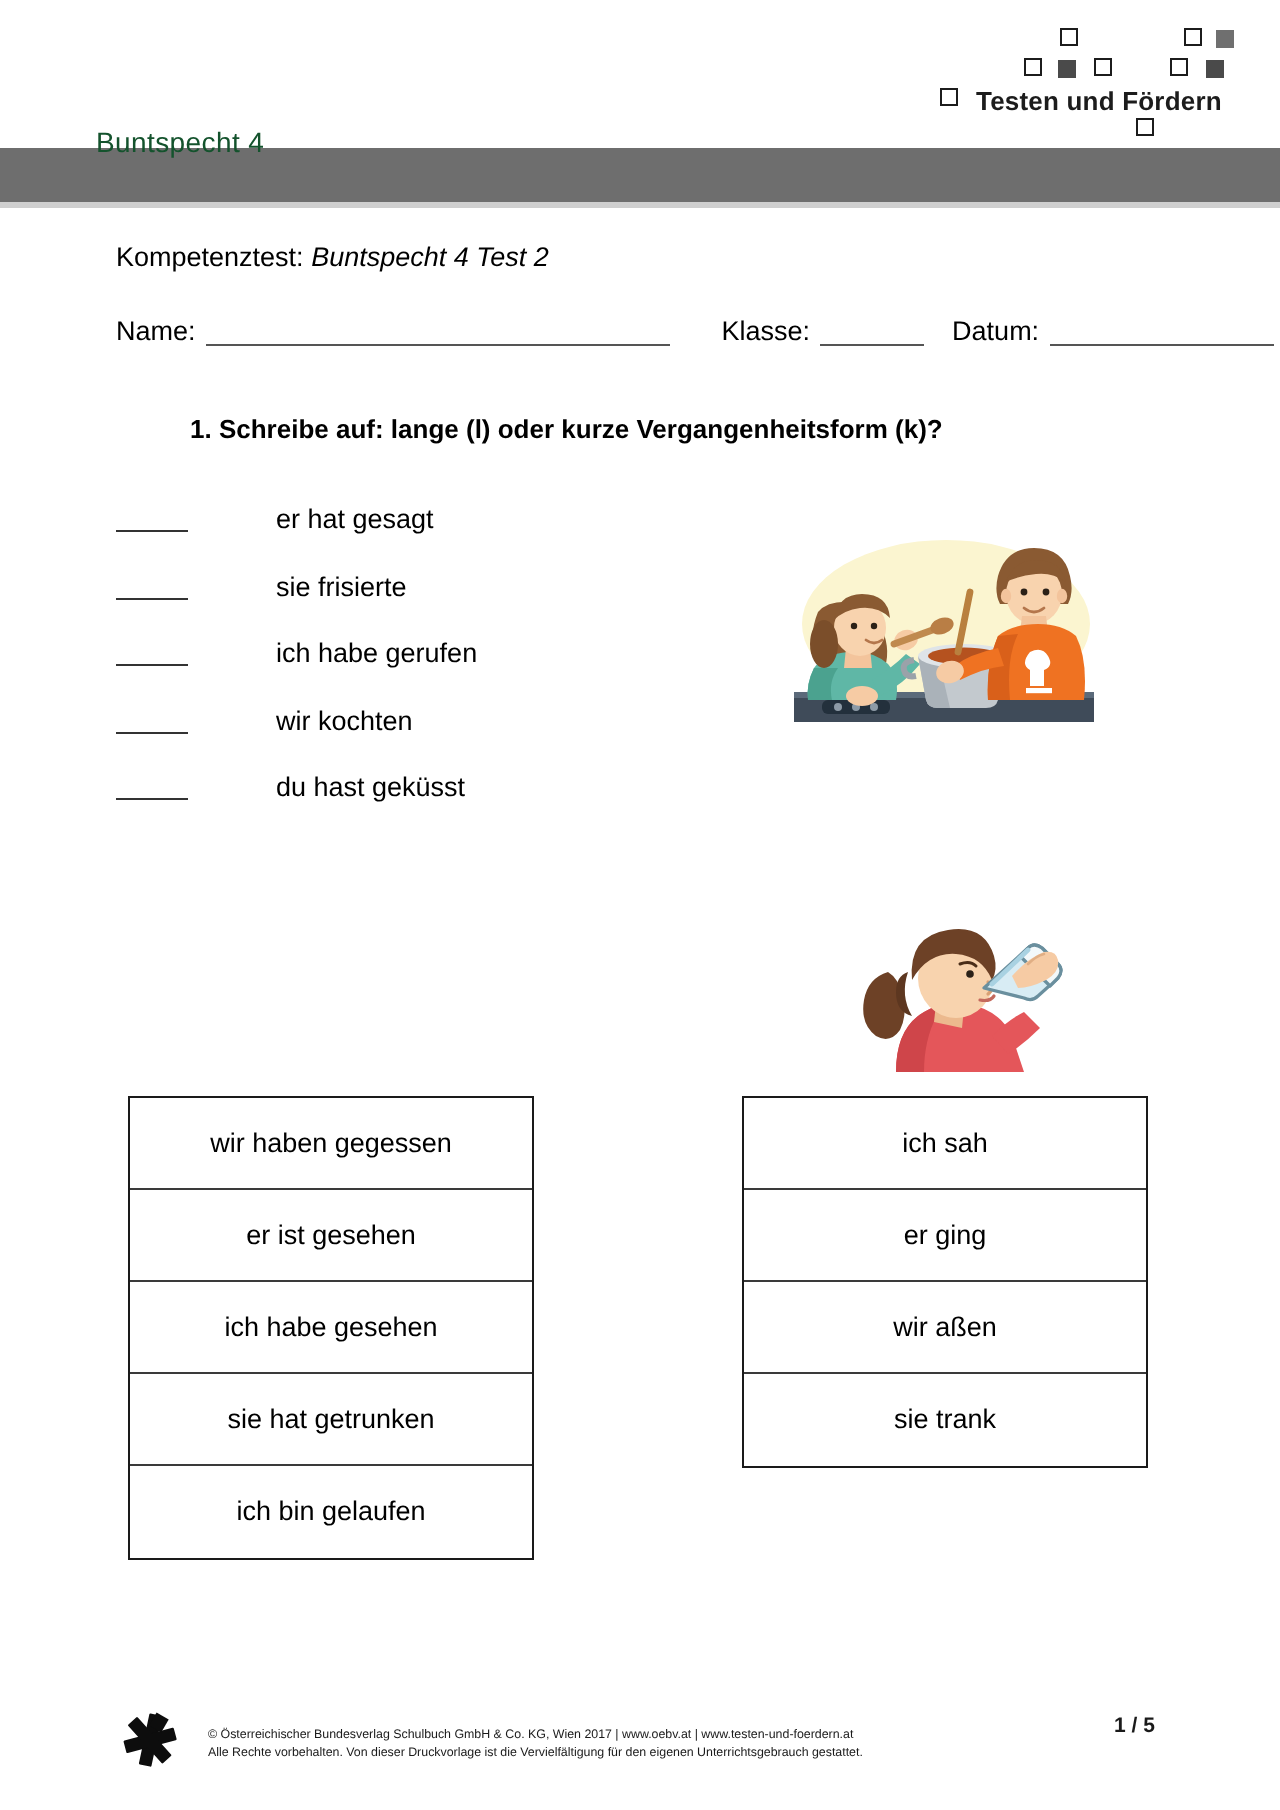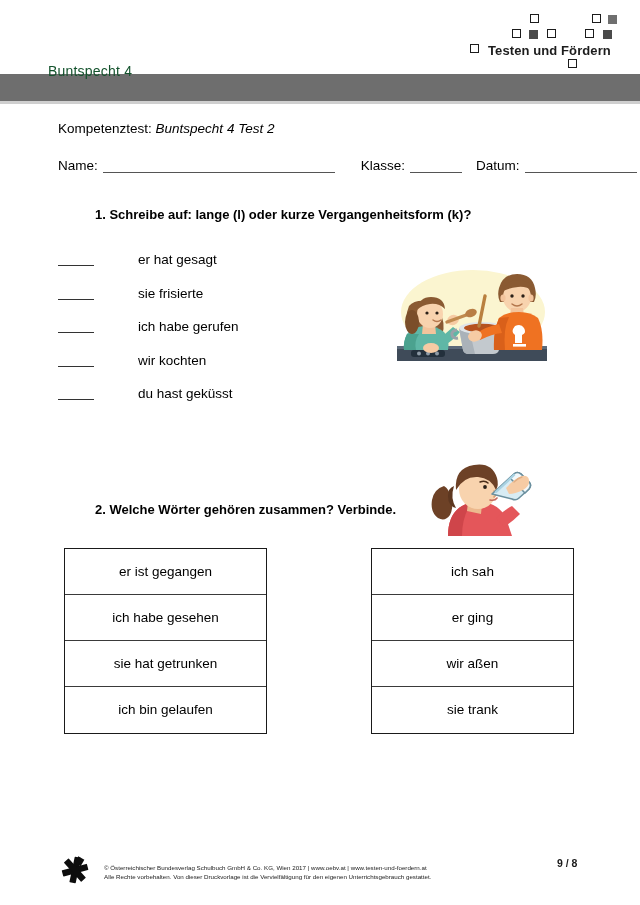--- a/index.html
+++ b/index.html
@@ -344,21 +344,20 @@
       <path d="M112 58 q-6 14 -5 32 l11 0 q-2 -21 4 -33z" fill="#d9601a"></path>
 
       <path d="M128 66 q6 -3 9 2 q3 5 -2 7 l0 8 l-7 0 l0 -8 q-5 -3 0 -9z" fill="#ffffff"></path>
       <rect x="126" y="84" width="13" height="2.6" fill="#ffffff"></rect>
 
       <path d="M112 64 q-14 3 -22 9 l3 7 q12 -6 22 -7z" fill="#ef7222"></path>
       <ellipse cx="88" cy="76" rx="7" ry="5.5" fill="#f6cba4" transform="rotate(-15 88 76)"></ellipse>
     </svg>
   </div>
 
-  <div id="q2-heading" class="q-heading">2. Welche Wörter gehören zusammen? Verbinde.</div>
 
   <div id="illu-drinking">
     <svg viewBox="0 0 108 80" width="108" height="80" xmlns="http://www.w3.org/2000/svg">
 
       <path d="M20 80 q0 -22 14 -30 q10 -6 22 -4 q16 3 22 16 l6 18z" fill="#e4565a"></path>
       <path d="M20 80 q0 -22 14 -30 q5 -3 10 -4 q-10 14 -10 34z" fill="#cf454a"></path>
       <path d="M68 62 q8 -8 16 -12 l8 8 q-8 8 -16 13z" fill="#e4565a"></path>
 
       <path d="M16 30 q-10 3 -12 14 q-2 12 6 18 q7 4 12 -3 q4 -8 1 -18 q-2 -8 -7 -11z" fill="#6d4126"></path>
 
@@ -378,21 +377,22 @@
       <path d="M64 38 l22 -20 q3 -3 7 0 l8 8 q3 3 0 7 l-10 9 q-3 3 -7 1z" fill="#d8ecf4" stroke="#6a8f9e" stroke-width="1.6" stroke-linejoin="round"></path>
       <path d="M86 18 q3 -3 7 0 l8 8 q3 3 0 7 l-4 4 l-15 -15z" fill="#f2f8fa" stroke="#6a8f9e" stroke-width="1.6" stroke-linejoin="round"></path>
       <path d="M68 36 l18 -17" stroke="#a9d2e2" stroke-width="2.4" fill="none" stroke-linecap="round"></path>
 
       <path d="M78 32 q8 -9 16 -12 q6 -1 7 4 q1 6 -6 10 q-8 4 -14 4z" fill="#f6cba4"></path>
       <path d="M86 26 q4 -4 8 -5" stroke="#e0ae84" stroke-width="1.3" fill="none" stroke-linecap="round"></path>
     </svg>
   </div>
 
   <div class="match-table" id="match-left">
-    <div class="match-cell">er ist gegangen</div>
+    <div class="match-cell">wir haben gegessen</div>
+    <div class="match-cell">er ist gesehen</div>
     <div class="match-cell">ich habe gesehen</div>
     <div class="match-cell">sie hat getrunken</div>
     <div class="match-cell">ich bin gelaufen</div>
   </div>
 
   <div class="match-table" id="match-right">
     <div class="match-cell">ich sah</div>
     <div class="match-cell">er ging</div>
     <div class="match-cell">wir aßen</div>
     <div class="match-cell">sie trank</div>
@@ -405,15 +405,15 @@
         <rect x="12" y="2" width="6.4" height="26" rx="0.6" transform="rotate(75 15 15)"></rect>
         <rect x="12" y="2" width="6.4" height="26" rx="0.6" transform="rotate(138 15 15)"></rect>
         <rect x="11" y="1.5" width="7" height="7.5" transform="rotate(30 15 15)"></rect>
       </g>
     </svg>
   </div>
   <div id="footer-text">
     <div>© Österreichischer Bundesverlag Schulbuch GmbH &amp; Co. KG, Wien 2017 | www.oebv.at | www.testen-und-foerdern.at</div>
     <div>Alle Rechte vorbehalten. Von dieser Druckvorlage ist die Vervielfältigung für den eigenen Unterrichtsgebrauch gestattet.</div>
   </div>
-  <div id="page-number">9 / 8</div>
+  <div id="page-number">1 / 5</div>
 
 </div>
 
 </body></html>

